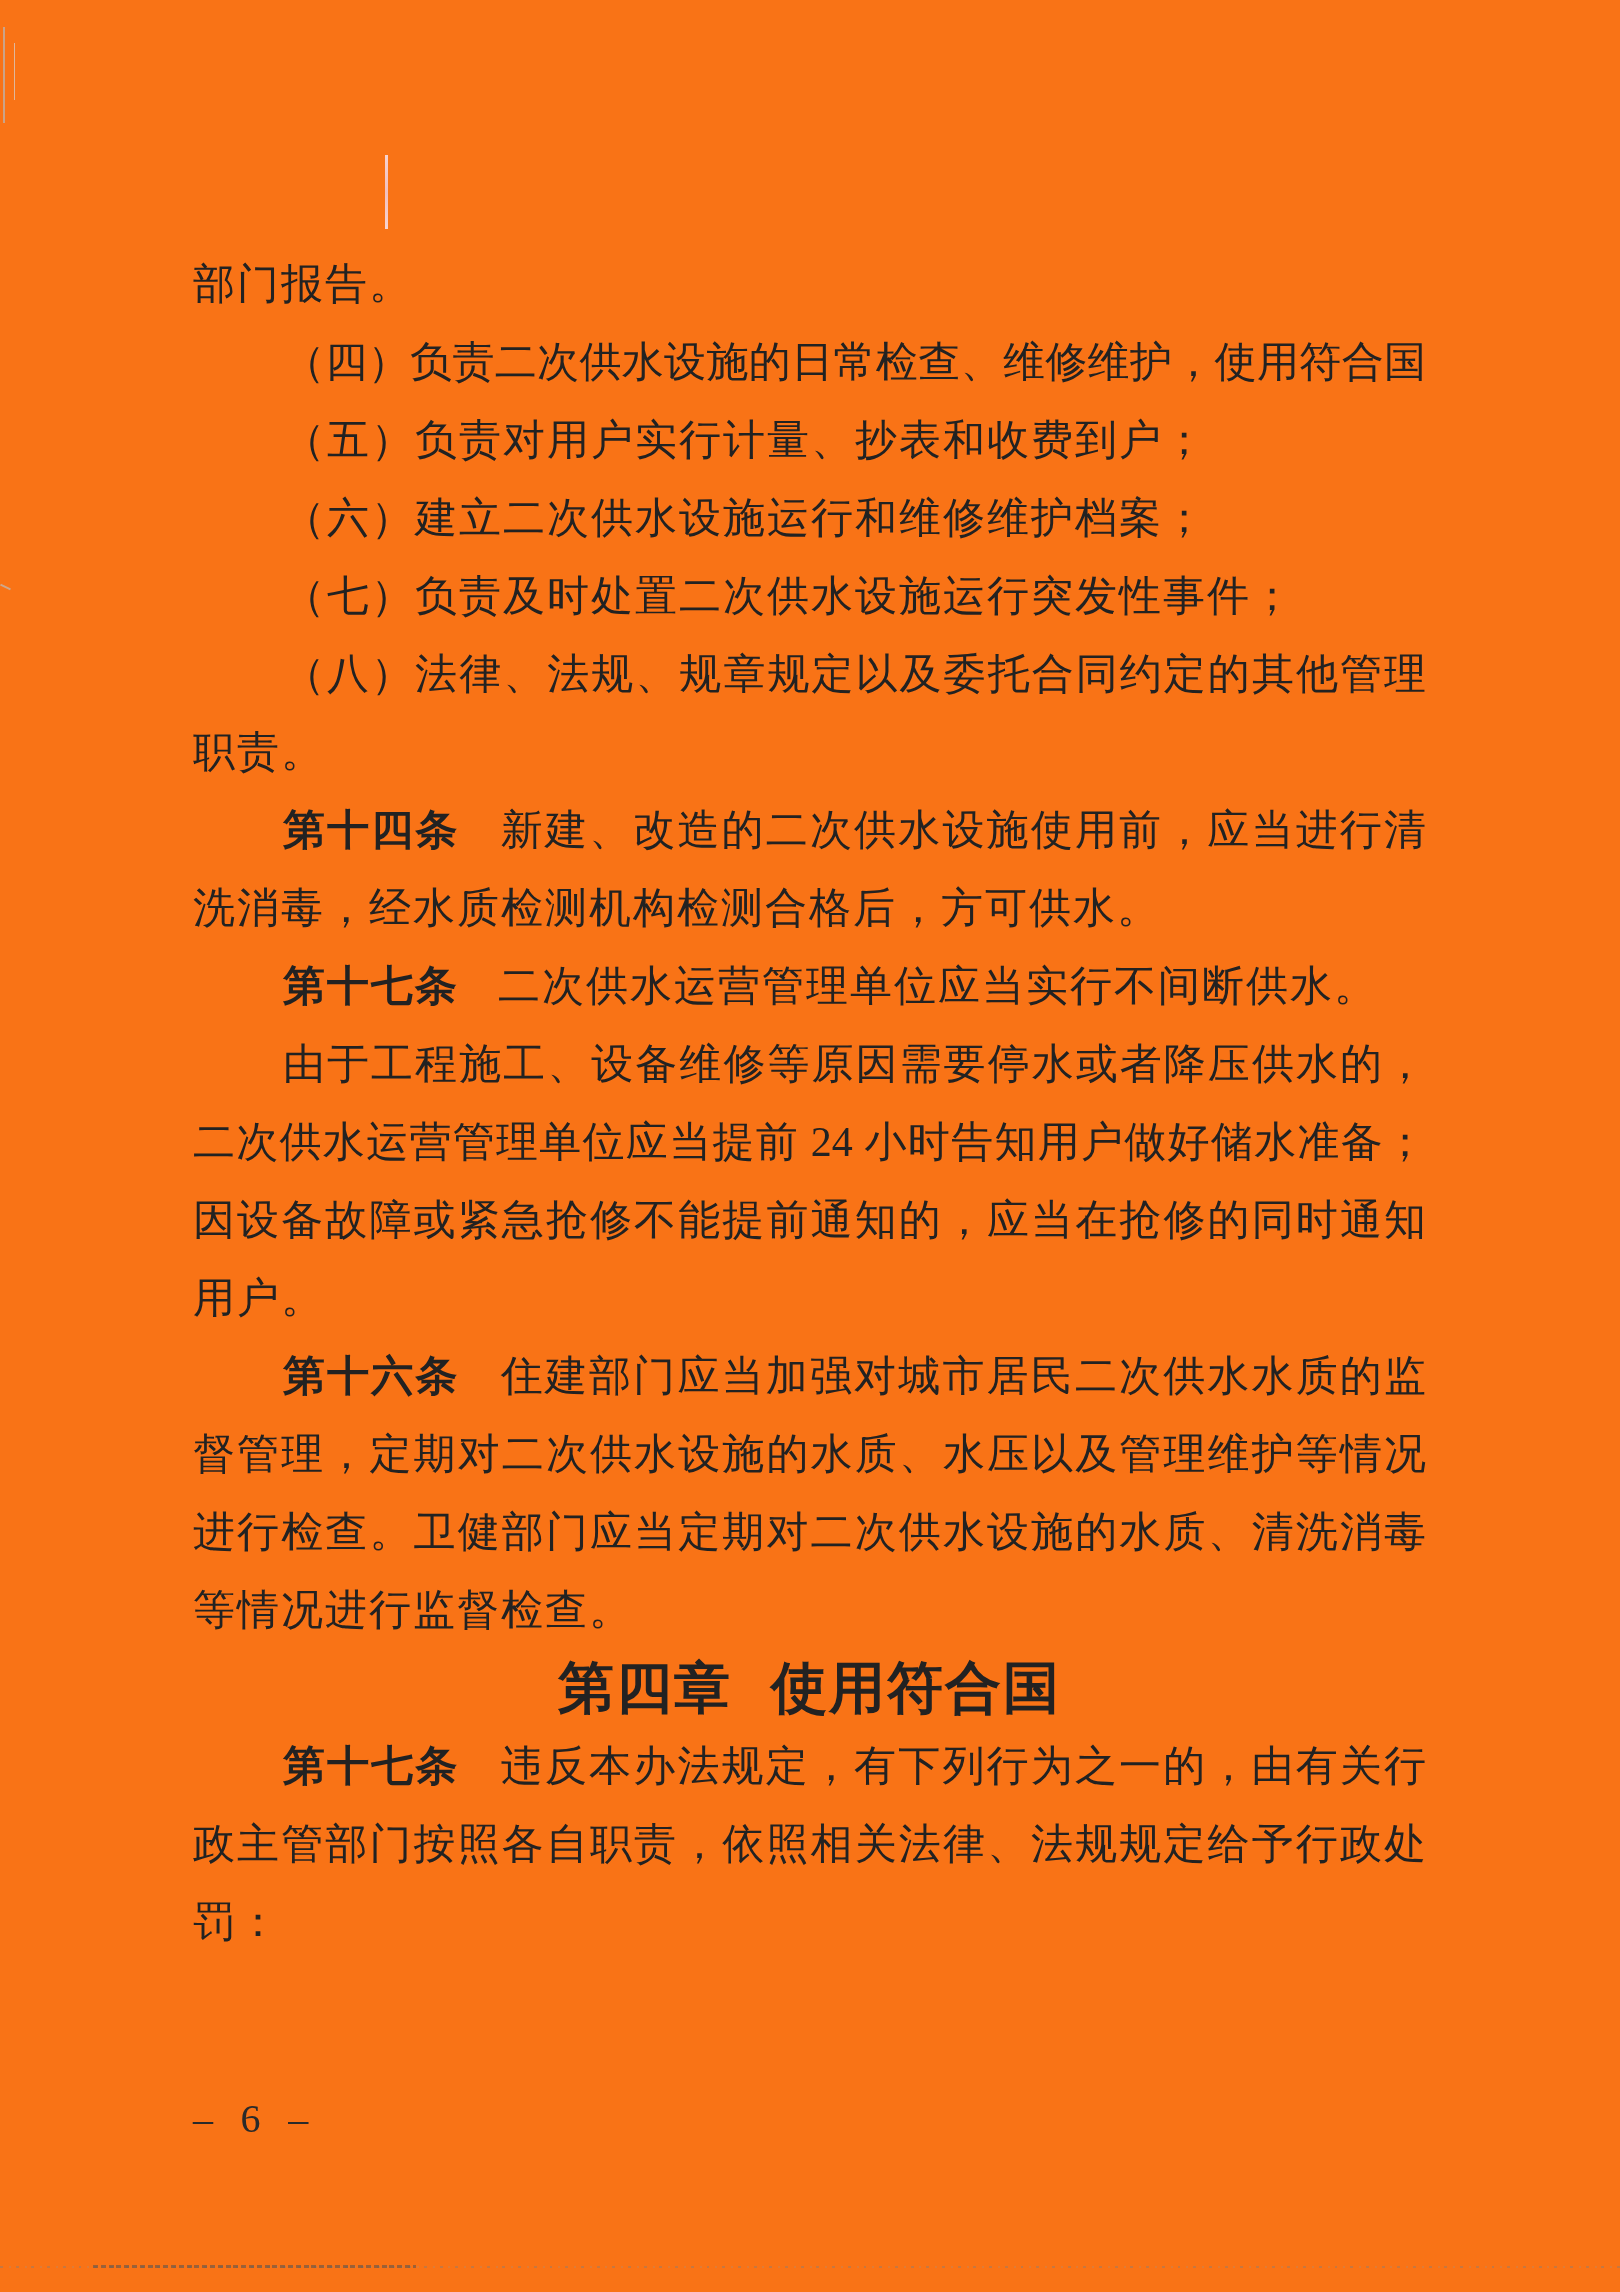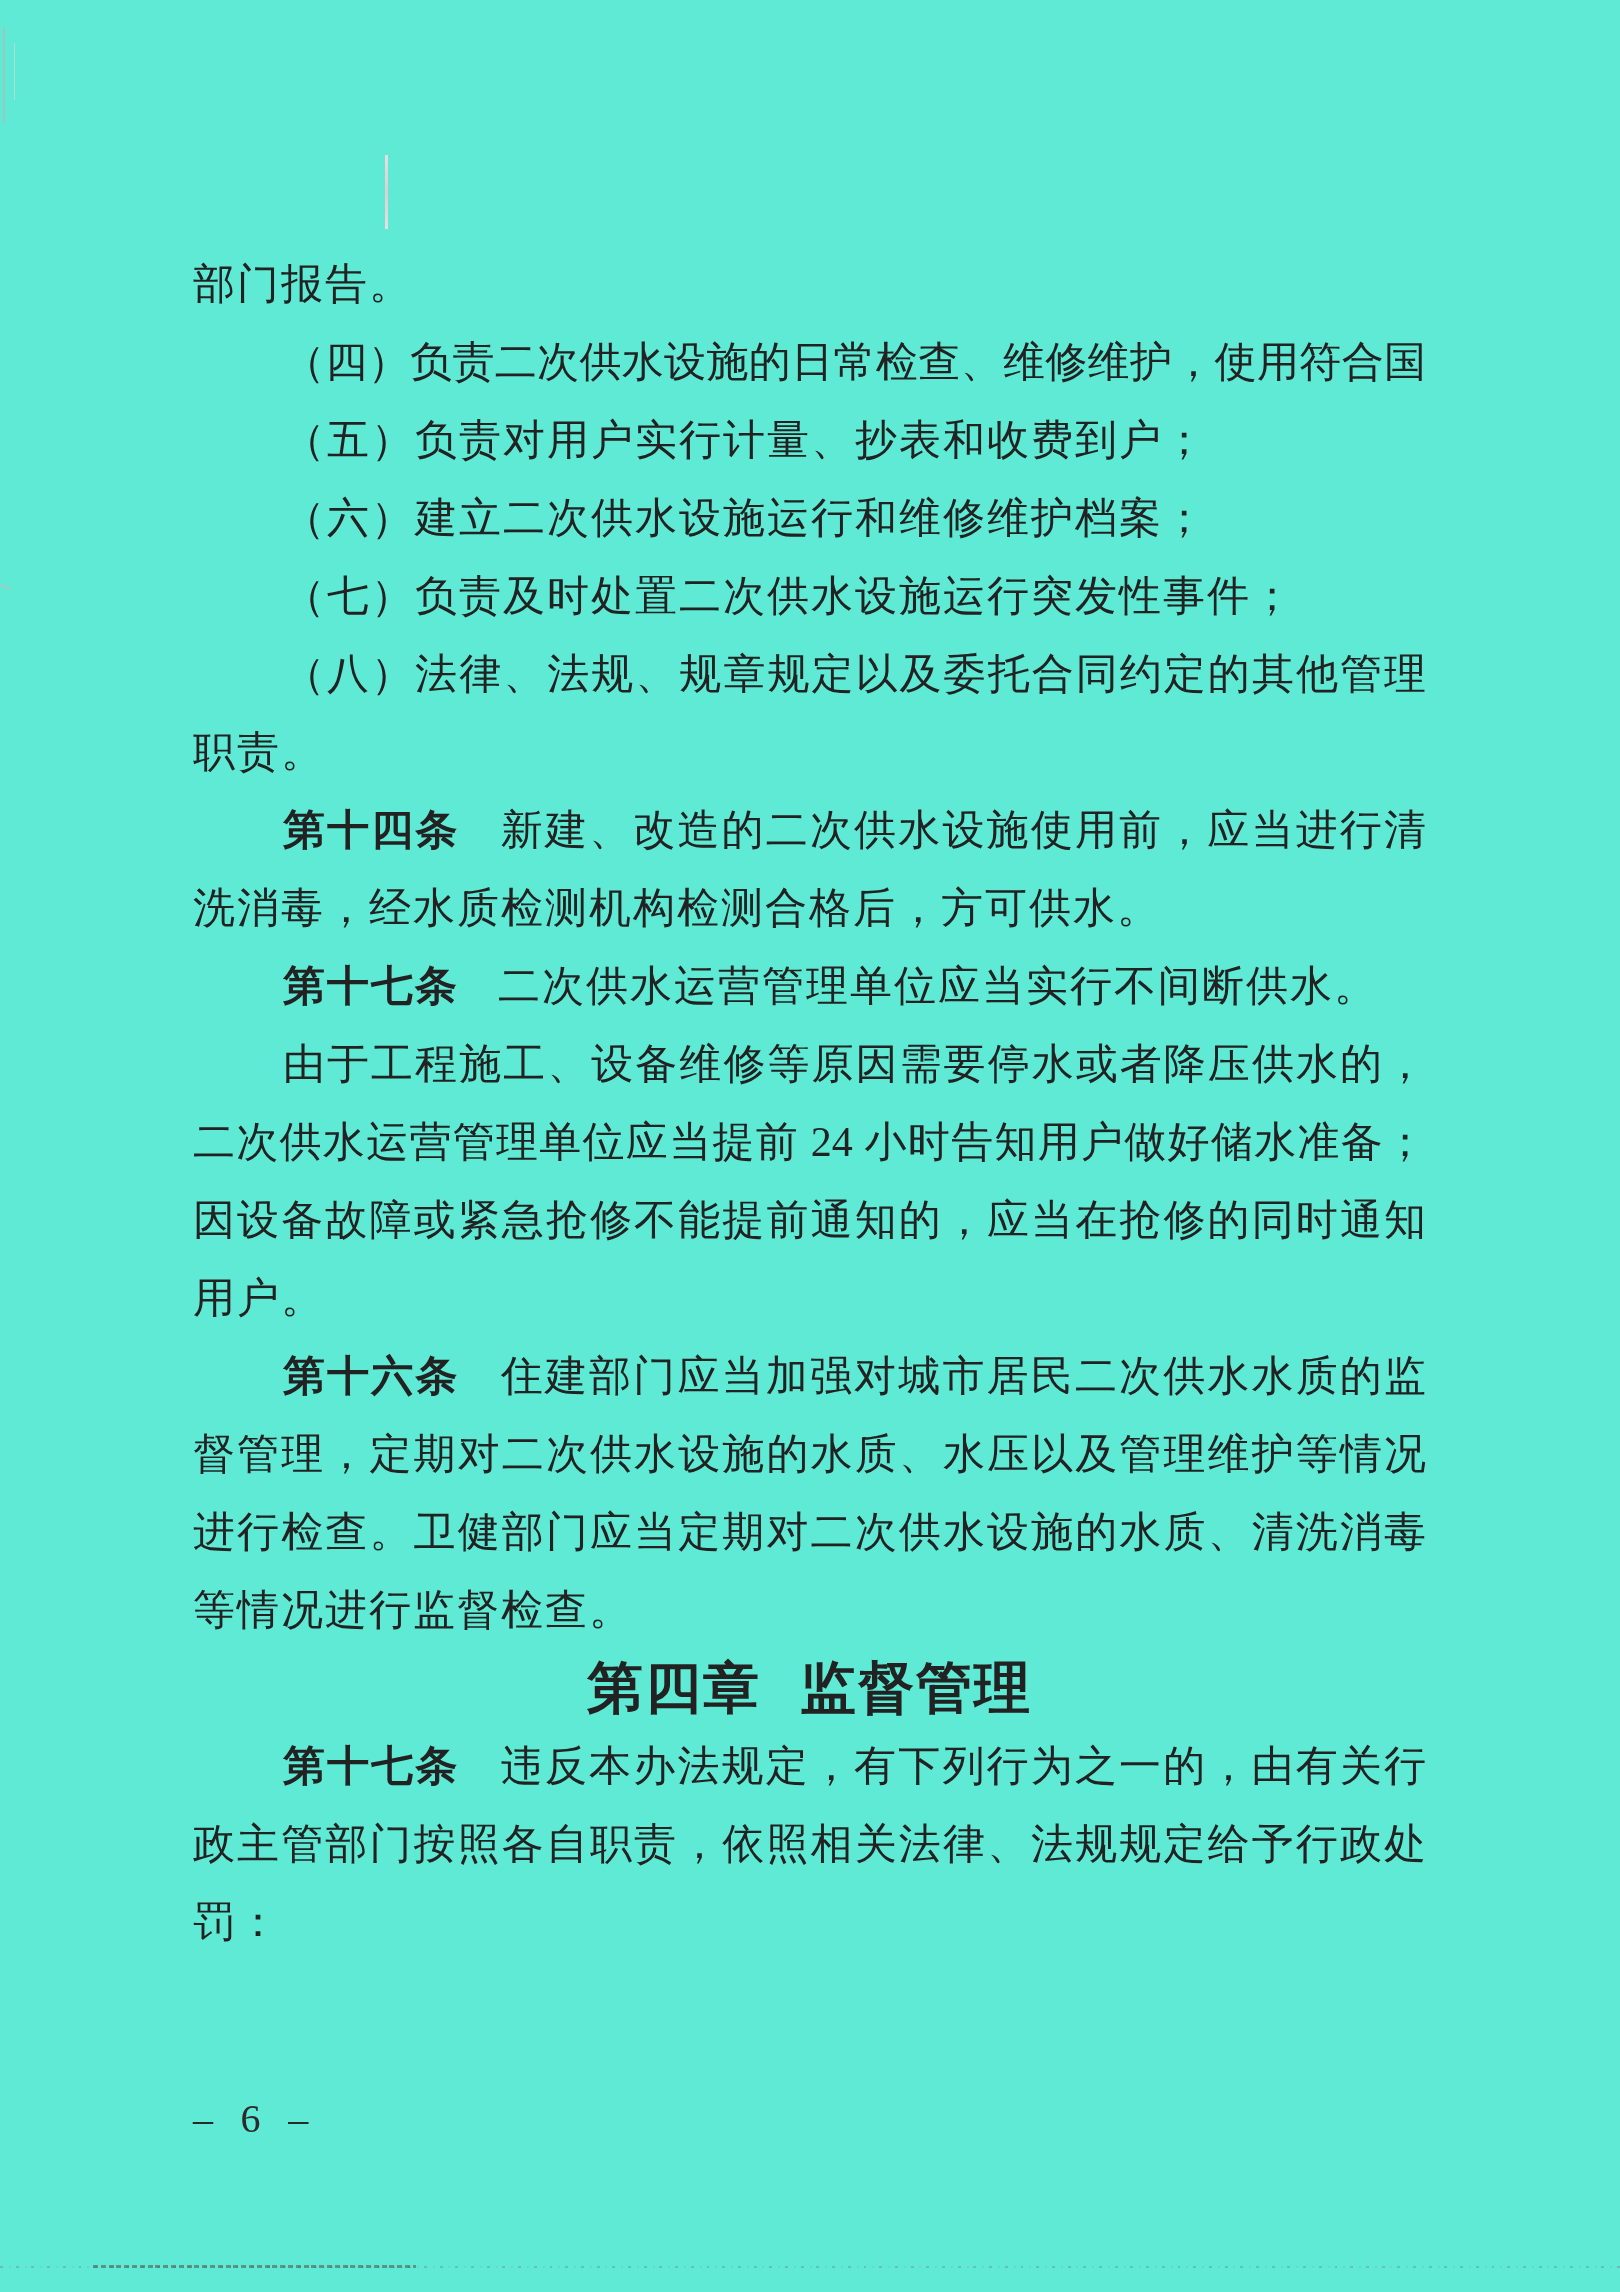--- a/index.html
+++ b/index.html
@@ -4,21 +4,21 @@
 <style>
   html, body {
     margin: 0;
     padding: 0;
     background: #fdfdfc;
   }
   .page {
     position: relative;
     width: 1620px;
     height: 2293px;
-    background: #5eead4;
+    background: #f97316;
     overflow: hidden;
     font-family: "Liberation Serif", "DejaVu Serif", serif;
     color: #222222;
   }
   .body-text {
     position: absolute;
     left: 193px;
     top: 245px;
     width: 1233px;
   }
@@ -104,21 +104,21 @@
       <div class="line"><span>洗消毒，经水质检测机构检测合格后，方可供水。</span></div>
       <div class="line indent"><span class="art">第十七条</span><span class="gap"></span><span>二次供水运营管理单位应当实行不间断供水。</span></div>
       <div class="line indent stretch"><span>由于工程施工、设备维修等原因需要停水或者降压供水的，</span></div>
       <div class="line stretch"><span>二次供水运营管理单位应当提前 24 小时告知用户做好储水准备；</span></div>
       <div class="line stretch"><span>因设备故障或紧急抢修不能提前通知的，应当在抢修的同时通知</span></div>
       <div class="line"><span>用户。</span></div>
       <div class="line indent stretch"><span class="art">第十六条</span><span class="gap"></span><span>住建部门应当加强对城市居民二次供水水质的监</span></div>
       <div class="line stretch"><span>督管理，定期对二次供水设施的水质、水压以及管理维护等情况</span></div>
       <div class="line stretch"><span>进行检查。卫健部门应当定期对二次供水设施的水质、清洗消毒</span></div>
       <div class="line"><span>等情况进行监督检查。</span></div>
-      <div class="line heading"><span class="art">第四章</span><span class="gap"></span><span>监督管理</span></div>
+      <div class="line heading"><span class="art">第四章</span><span class="gap"></span><span>使用符合国</span></div>
       <div class="line indent stretch"><span class="art">第十七条</span><span class="gap"></span><span>违反本办法规定，有下列行为之一的，由有关行</span></div>
       <div class="line stretch"><span>政主管部门按照各自职责，依照相关法律、法规规定给予行政处</span></div>
       <div class="line"><span>罚：</span></div>
     </div>
 
   <div class="footer">– 6 –</div>
 </div>
 
 
 </body></html>

